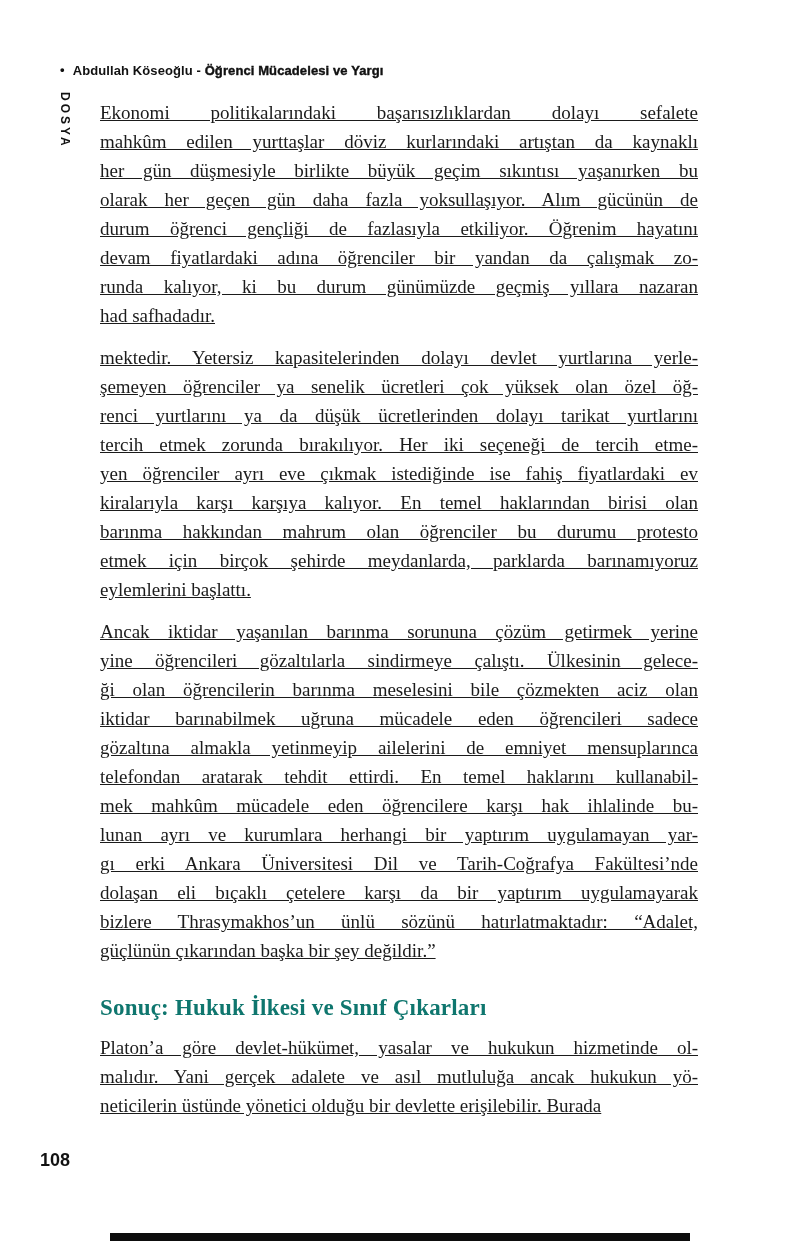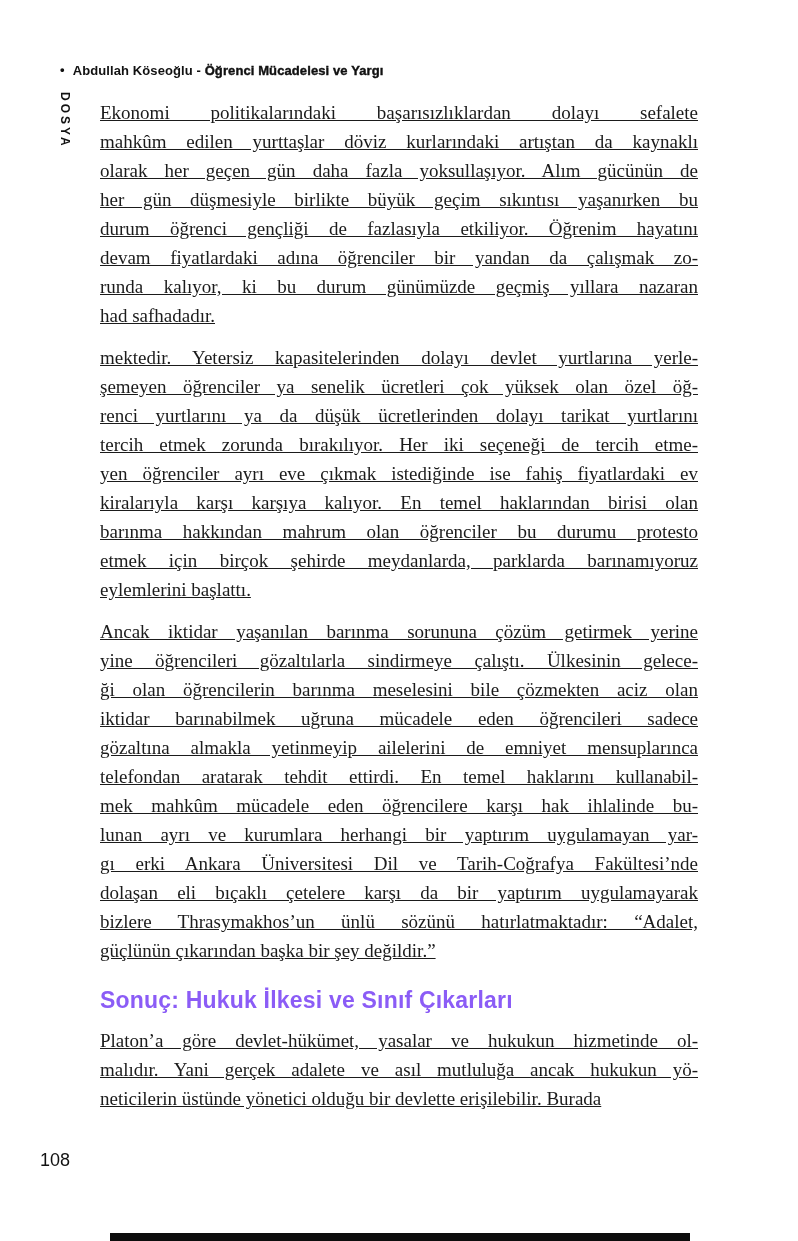--- a/index.html
+++ b/index.html
@@ -63,34 +63,34 @@
   }
   .paragraph:last-child { margin-bottom: 0; }
   .line {
     text-align: justify;
     text-align-last: justify;
   }
   .line.last {
     text-align-last: left;
   }
   .section-heading {
-    font-family: Liberation Sans, sans-serif;
+    font-family: Liberation Serif, serif;
     font-size: 23px;
     font-weight: 700;
-    color: #8b5cf6;
-    margin: 22px 0 12px 0;
+    color: #0f766e;
+    margin: 30px 0 12px 0;
     letter-spacing: 0.2px;
   }
   .page-number {
     position: absolute;
     left: 40px;
     top: 1150px;
     font-family: "Liberation Sans", sans-serif;
     font-size: 18px;
-    font-weight: 400;
+    font-weight: 700;
     color: #111;
   }
   .bottom-strip {
     position: absolute;
     left: 110px;
     right: 108px;
     bottom: 0;
     height: 8px;
     background: #0d0d0d;
   }
@@ -103,22 +103,22 @@
   <div class="running-header">
     <span class="bullet">•</span><span class="author">Abdullah Köseoğlu - </span><span class="title">Öğrenci Mücadelesi ve Yargı</span>
   </div>
 
   <div class="dosya-label">DOSYA</div>
 
   <div class="content">
     <div class="paragraph">
         <div class="line">Ekonomi politikalarındaki başarısızlıklardan dolayı sefalete</div>
         <div class="line">mahkûm edilen yurttaşlar döviz kurlarındaki artıştan da kaynaklı</div>
+        <div class="line">her gün düşmesiyle birlikte büyük geçim sıkıntısı yaşanırken bu</div>
         <div class="line">olarak her geçen gün daha fazla yoksullaşıyor. Alım gücünün de</div>
-        <div class="line">her gün düşmesiyle birlikte büyük geçim sıkıntısı yaşanırken bu</div>
         <div class="line">durum öğrenci gençliği de fazlasıyla etkiliyor. Öğrenim hayatını</div>
         <div class="line">devam fiyatlardaki adına öğrenciler bir yandan da çalışmak zo-</div>
         <div class="line">runda kalıyor, ki bu durum günümüzde geçmiş yıllara nazaran</div>
         <div class="line last">had safhadadır.</div>
       </div>
     <div class="paragraph">
         <div class="line">mektedir. Yetersiz kapasitelerinden dolayı devlet yurtlarına yerle-</div>
         <div class="line">şemeyen öğrenciler ya senelik ücretleri çok yüksek olan özel öğ-</div>
         <div class="line">renci yurtlarını ya da düşük ücretlerinden dolayı tarikat yurtlarını</div>
         <div class="line">tercih etmek zorunda bırakılıyor. Her iki seçeneği de tercih etme-</div>

